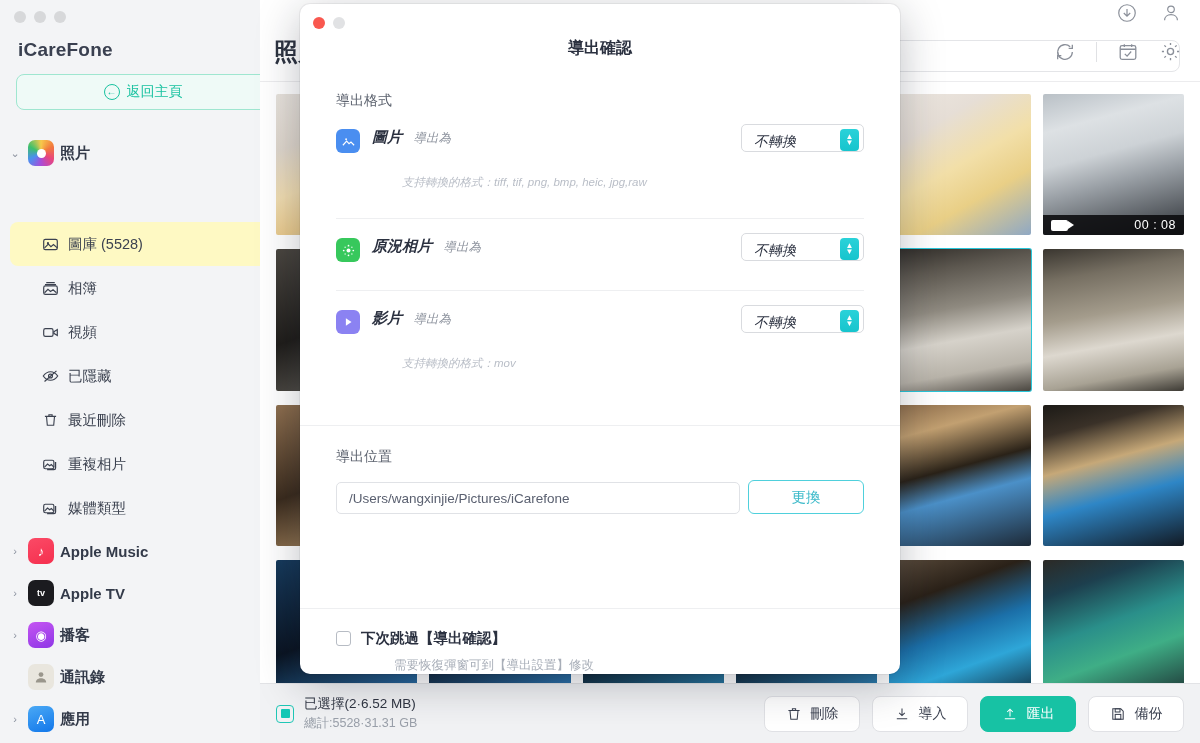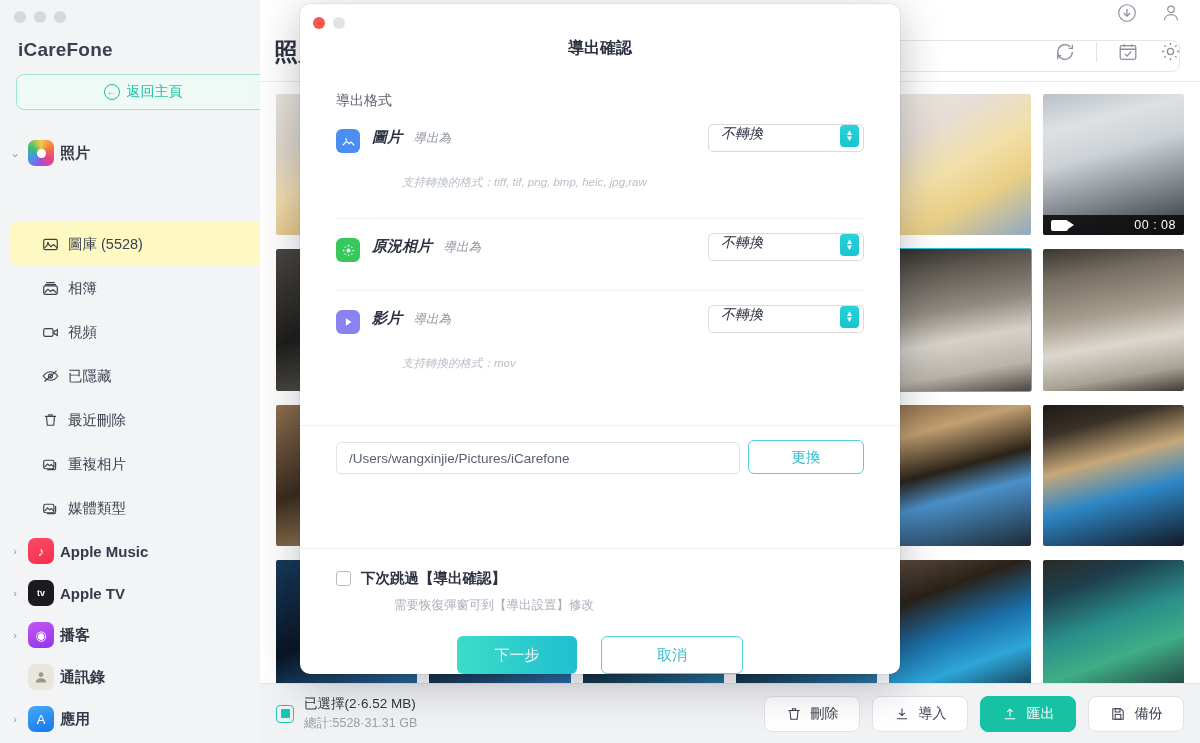--- a/index.html
+++ b/index.html
@@ -169,23 +169,23 @@
     display: flex; align-items: center; justify-content: center;
   }
   .fi-img { background: #4a8ef0; }
   .fi-live { background: #37c85c; }
   .fi-vid { background: #8b82f2; }
   .fmt-text { margin-left: 12px; }
   .fmt-name { font-size: 15px; font-weight: bold; color: #2b3140; display: inline-block; }
   .fmt-sub { font-size: 12.5px; color: #8c929d; margin-left: 7px; display: inline-block; }
   .fmt-hint { font-size: 11.5px; color: #b9bec7; margin-top: 28px; margin-left: 30px; }
   .sel-wrap {
-    position: absolute; right: 0; top: 14px; width: 156px; height: 28px;
+    position: absolute; right: 0; top: 14px; width: 123px; height: 28px;
     border: 1px solid #d9dbdf; border-radius: 5px; background: #fff;
-    display: flex; align-items: flex-start; padding: 0 4px 0 12px;
+    display: flex; align-items: flex-end; padding: 0 4px 0 12px;
   }
   .sel-val { font-size: 14px; color: #2b3140; flex: 1; }
   .stepper {
     width: 19px; height: 22px; border-radius: 4px;
     background: linear-gradient(#2ad2d9,#17c4cd); color: #fff;
     display: flex; flex-direction: column; align-items: center;
     justify-content: center; line-height: .8; font-size: 8px; gap: 2px;
   }
   .divider-full { height: 1px; background: #eeeff1; margin: 0 -36px; }
   .loc-row { display: flex; gap: 8px; margin-top: 14px; align-items: flex-end; }
@@ -574,34 +574,31 @@
           <div class="fmt-hint">支持轉換的格式：mov</div>
         </div>
         <div class="sel-wrap">
           <span class="sel-val">不轉換</span>
           <span class="stepper">▲<br>▼</span>
         </div>
       </div>
 
       <div class="divider-full" style="margin-top:26px"></div>
 
+      <div class="sec-label">導出位置</div>
 
       <div class="loc-row">
         <div class="loc-input" title="/Users/wangxinjie/Pictures/iCarefone">/Users/wangxinjie/Pictures/iCarefone</div>
         <div class="change-btn">更換</div>
       </div>
     </div>
 
     <div class="m-footer">
       <div class="skip-row">
         <span class="cbox"></span>
         <span class="skip-label">下次跳過【導出確認】</span>
       </div>
       <div class="skip-hint">需要恢復彈窗可到【導出設置】修改</div>
 
-      <div class="m-actions">
-        <button class="btn-next">下一步</button>
-        <button class="btn-cancel">取消</button>
-      </div>
     </div>
   </div>
 
 </div>
 
 </body></html>

